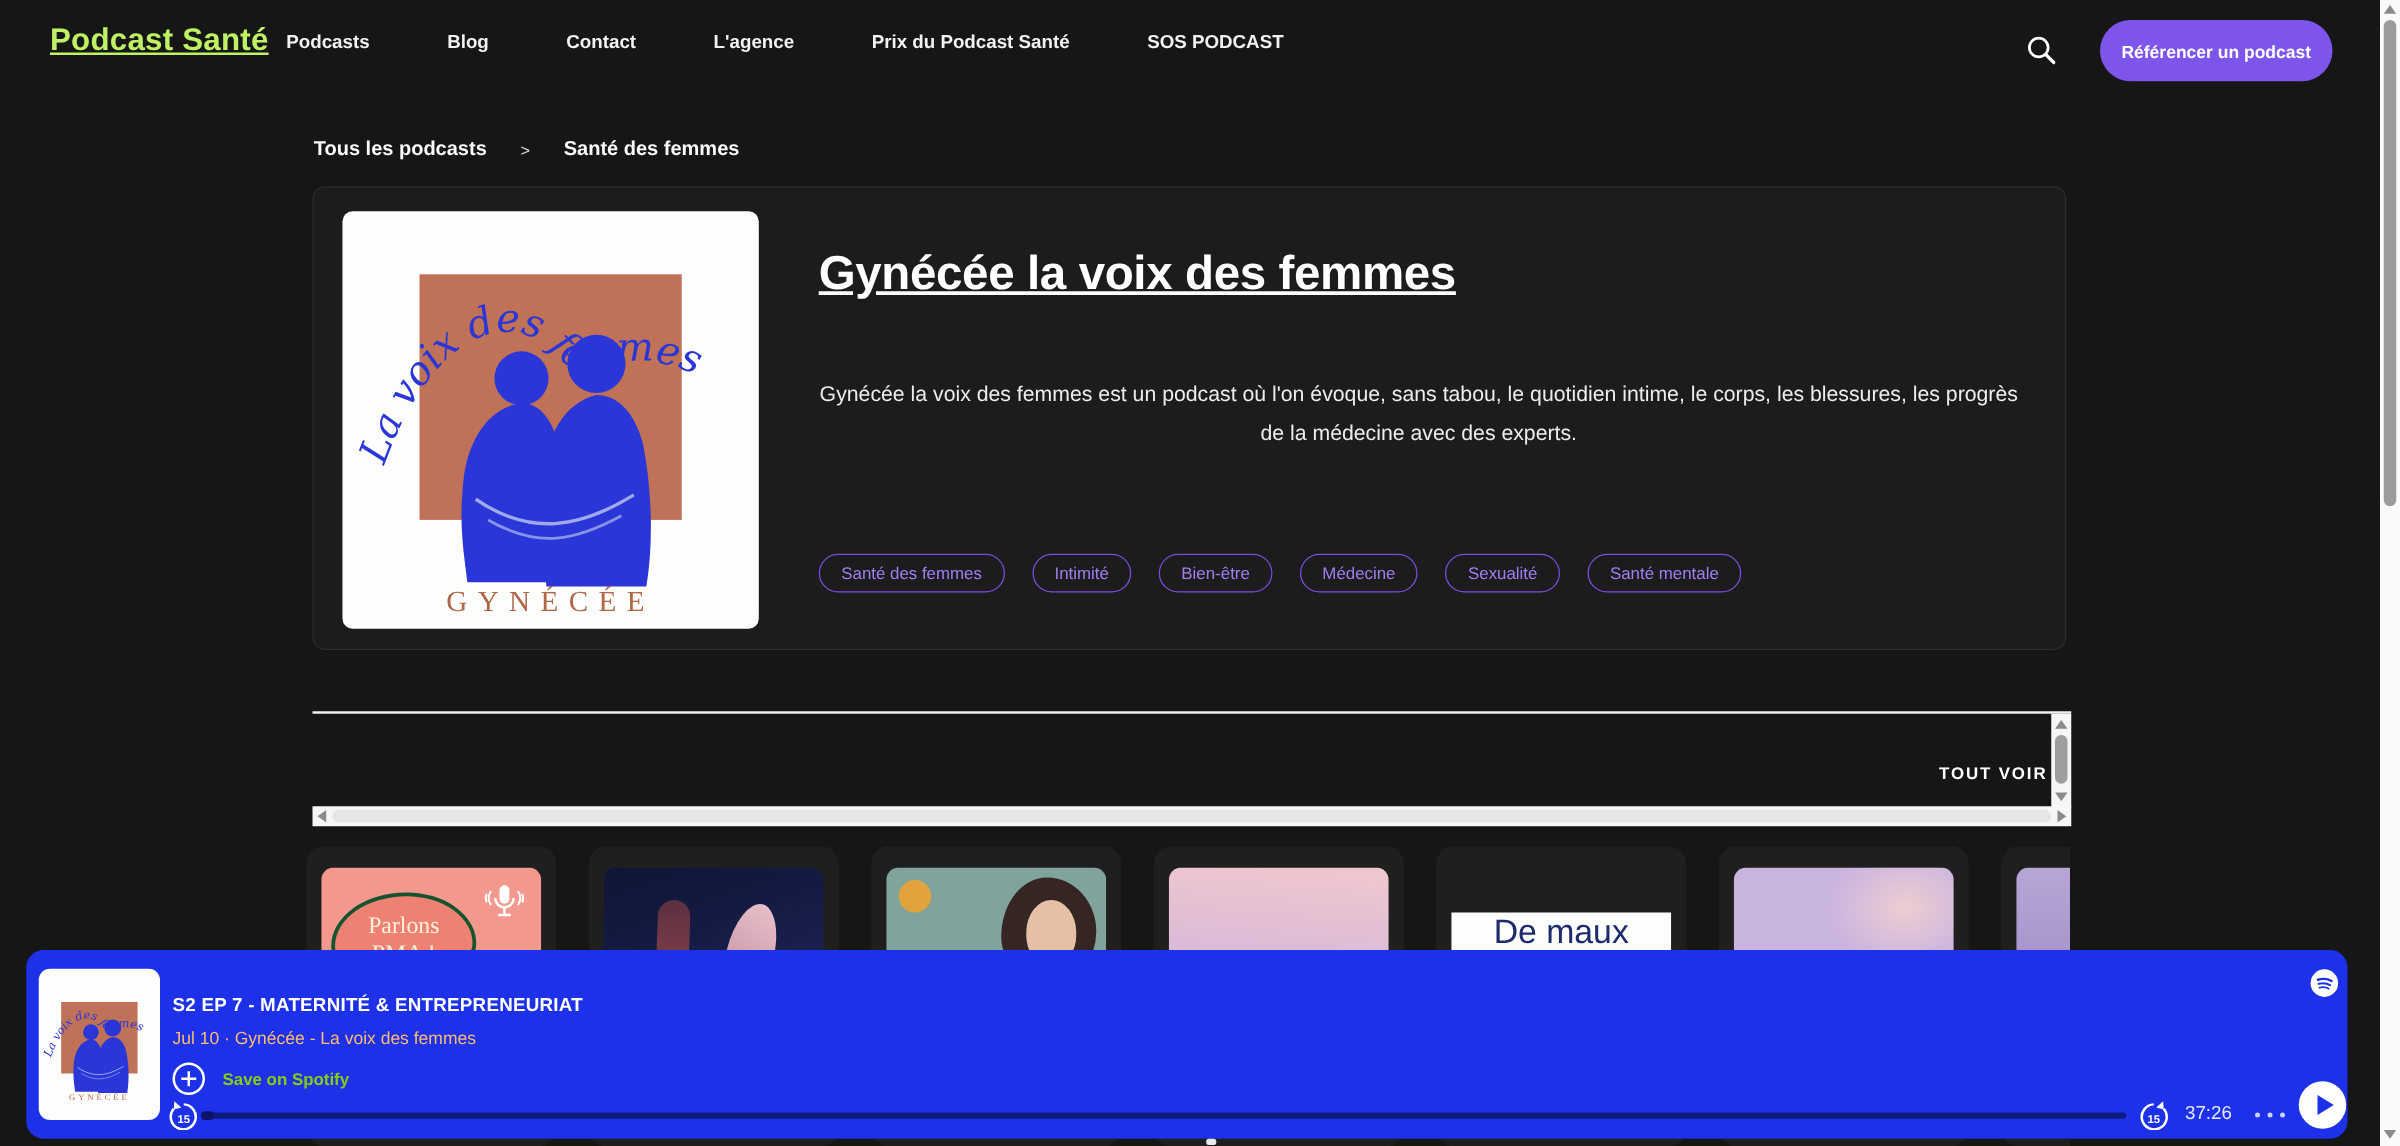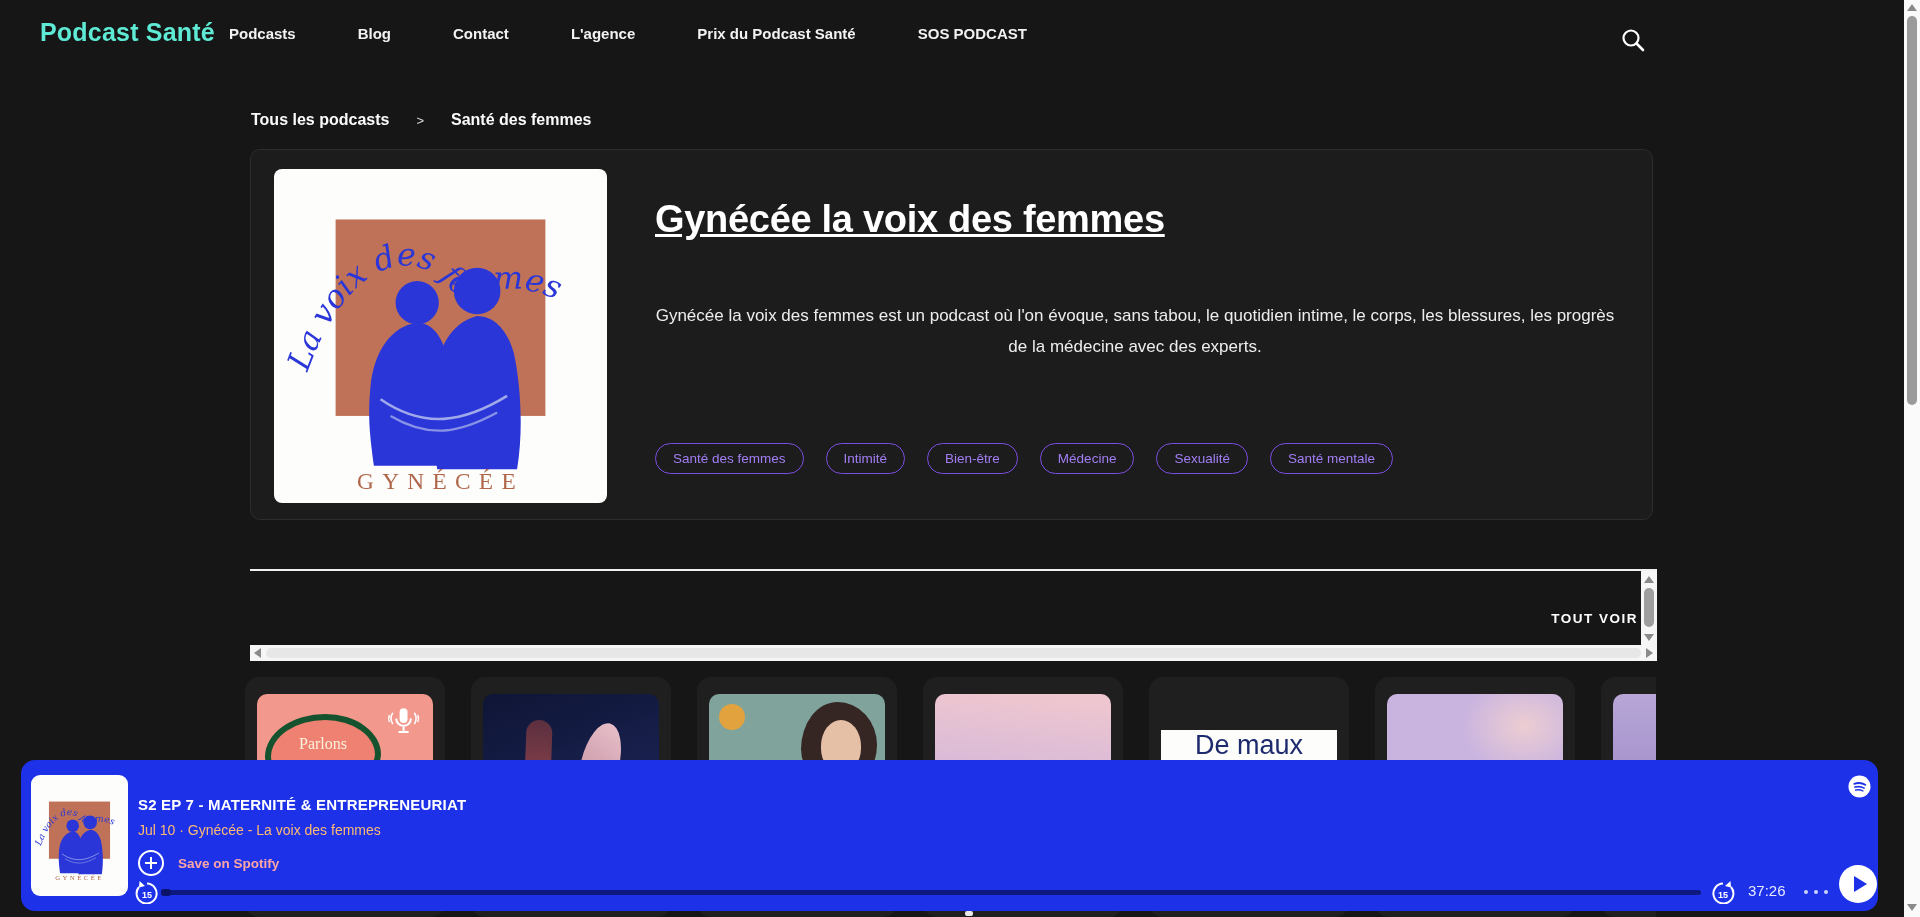--- a/index.html
+++ b/index.html
@@ -1,21 +1,21 @@
 <!DOCTYPE html>
 <html><head>
 <meta charset="utf-8">
 <style>
   * { margin:0; padding:0; box-sizing:border-box; }
   body { background:#000; font-family:"Liberation Sans", sans-serif; }
   .stage { position:relative; width:1920px; height:917px; overflow:hidden; background:#161616; }
 
   
   .nav { position:absolute; left:0; top:0; width:1920px; height:66px; }
-  .logo { position:absolute; left:40px; top:18px; font-size:25px; font-weight:700; color:#5eead4; letter-spacing:.2px; cursor:pointer; }
+  .logo { position:absolute; left:40px; top:18px; font-size:25px; font-weight:700; color:#bef264; letter-spacing:.2px; cursor:pointer;text-decoration:underline; }
   .menu { position:absolute; left:229px; top:0; height:66px; display:flex; align-items:center; gap:62px; }
   .menu-item { color:#f2f2f2; font-size:15px; font-weight:700; cursor:pointer; white-space:nowrap; }
   .search-btn { position:absolute; left:1620px; top:27px; width:26px; height:26px; cursor:pointer; }
   .cta { position:absolute; left:1680px; top:16px; width:186px; height:49px; background:#7d55ea; border-radius:25px; color:#fff; font-size:14px; font-weight:600; display:flex; align-items:center; justify-content:center; cursor:pointer; }
 
   
   .breadcrumb { position:absolute; left:251px; top:111px; display:flex; gap:27px; align-items:center; }
   .crumb { color:#fbfbfb; font-size:16px; font-weight:700; cursor:pointer; }
   .crumb-sep { color:#dcdcdc; font-size:13px; font-weight:400; }
 
@@ -42,21 +42,21 @@
   .tri-down { border-left:5px solid transparent; border-right:5px solid transparent; border-top:7px solid #8a8a8a; }
   .tri-left { border-top:5px solid transparent; border-bottom:5px solid transparent; border-right:7px solid #8a8a8a; }
   .tri-right { border-top:5px solid transparent; border-bottom:5px solid transparent; border-left:7px solid #8a8a8a; }
 
   
   .tiles-clip { position:absolute; left:0; top:677px; width:1656px; height:240px; overflow:hidden; }
   .tile { position:absolute; top:0; width:200px; height:240px; background:#1f1f1f; border-radius:14px; cursor:pointer; }
   .tile-cover { position:absolute; left:12px; top:17px; width:176px; height:176px; border-radius:10px; overflow:hidden; }
 
   .art-pma { background:#f2988c; position:relative; width:100%; height:100%; }
-  .bubble { position:absolute; left:8px; top:20px; width:116px; height:74px; background:#ee8172; border:6px solid #14532d; border-radius:52% 48% 55% 45% / 58% 55% 45% 42%; color:#fbf2dc; font-family:"Liberation Serif", serif; font-size:16px; text-align:center; padding-top:12px; line-height:23px; }
+  .bubble { position:absolute; left:8px; top:20px; width:116px; height:74px; background:#ee8172; border:3px solid #14532d; border-radius:52% 48% 55% 45% / 58% 55% 45% 42%; color:#fbf2dc; font-family:"Liberation Serif", serif; font-size:19px; text-align:center; padding-top:12px; line-height:23px; }
   .pma-head { position:absolute; right:22px; bottom:-8px; width:40px; height:46px; background:#46302b; border-radius:46% 50% 40% 44%; }
   .pma-face { position:absolute; right:28px; bottom:-12px; width:22px; height:26px; background:#d8a386; border-radius:50%; }
   .mic { position:absolute; right:10px; top:12px; }
 
   .art-dark { background:linear-gradient(160deg,#0e1535,#1a2150 60%,#232a60); position:relative; width:100%; height:100%; }
   .obj-a { position:absolute; left:42px; top:26px; width:26px; height:96px; background:linear-gradient(180deg,#5b2f3f,#a04a52); border-radius:13px; transform:rotate(2deg); }
   .obj-b { position:absolute; left:96px; top:28px; width:38px; height:100px; background:linear-gradient(200deg,#e9c2cb,#b77d92); border-radius:50% 50% 45% 45% / 42% 42% 58% 58%; transform:rotate(14deg); }
 
   .art-teal { background:#80a49c; position:relative; width:100%; height:100%; }
   .badge { position:absolute; left:10px; top:10px; width:26px; height:26px; border-radius:50%; background:#e2a23e; }
@@ -86,21 +86,21 @@
   
   .player { position:absolute; left:21px; top:760px; width:1857px; height:151px; background:#1c31e8; border-radius:14px; z-index:20; }
   .thumb { position:absolute; left:10px; top:15px; width:97px; height:121px; background:#fdfdfc; border-radius:9px; overflow:hidden; display:flex; align-items:center; justify-content:center; }
   .ep-title { position:absolute; left:117px; top:36px; color:#fff; font-size:15px; font-weight:700; letter-spacing:.2px; }
   .ep-meta { position:absolute; left:117px; top:62px; color:#fdba74; font-size:14px; }
   .save-row { position:absolute; left:117px; top:88px; height:30px; display:flex; align-items:center; gap:14px; cursor:pointer; }
   .save-icon { width:26px; height:26px; border:2px solid #fff; border-radius:50%; position:relative; }
   .save-icon:before, .save-icon:after { content:""; position:absolute; background:#fff; }
   .save-icon:before { left:50%; top:5px; bottom:5px; width:2px; transform:translateX(-50%); }
   .save-icon:after { top:50%; left:5px; right:5px; height:2px; transform:translateY(-50%); }
-  .save-label { color:#fca5a5; font-size:13.5px; font-weight:700; }
+  .save-label { color:#84cc16; font-size:13.5px; font-weight:700; }
   .skip { position:absolute; width:26px; height:26px; cursor:pointer; }
   .skip-back { left:113px; top:118px; }
   .skip-fwd { left:1689px; top:118px; }
   .progress { position:absolute; left:140px; top:130px; width:1540px; height:5px; background:#0f1a80; border-radius:3px; cursor:pointer; }
   .progress-head { position:absolute; left:0; top:-1px; width:10px; height:7px; background:#0b1468; border-radius:3px; }
   .time { position:absolute; left:1727px; top:122px; color:#e6e9ff; font-size:15px; }
   .dots { position:absolute; left:1783px; top:130px; display:flex; gap:6px; cursor:pointer; }
   .dots span { width:4px; height:4px; border-radius:50%; background:#ccd3fa; }
   .play { position:absolute; left:1818px; top:105px; width:38px; height:38px; border-radius:50%; background:#fff; cursor:pointer; display:flex; align-items:center; justify-content:center; }
   .play-tri { width:0; height:0; border-top:8px solid transparent; border-bottom:8px solid transparent; border-left:13px solid #1c31e8; margin-left:4px; }
@@ -143,20 +143,21 @@
       <span class="menu-item">L'agence</span>
       <span class="menu-item">Prix du Podcast Santé</span>
       <span class="menu-item">SOS PODCAST</span>
     </div>
     <div class="search-btn">
       <svg viewBox="0 0 26 26" width="26" height="26">
           <circle cx="11" cy="11" r="7.5" stroke="#fff" stroke-width="2.2" fill="none"></circle>
           <line x1="16.5" y1="16.5" x2="23" y2="23" stroke="#fff" stroke-width="2.6" stroke-linecap="round"></line>
         </svg>
     </div>
+    <div class="cta">Référencer un podcast</div>
   </div>
 
   <div class="breadcrumb">
     <span class="crumb">Tous les podcasts</span>
     <span class="crumb-sep">&gt;</span>
     <span class="crumb">Santé des femmes</span>
   </div>
 
   <div class="hero-card">
     <div class="cover">

